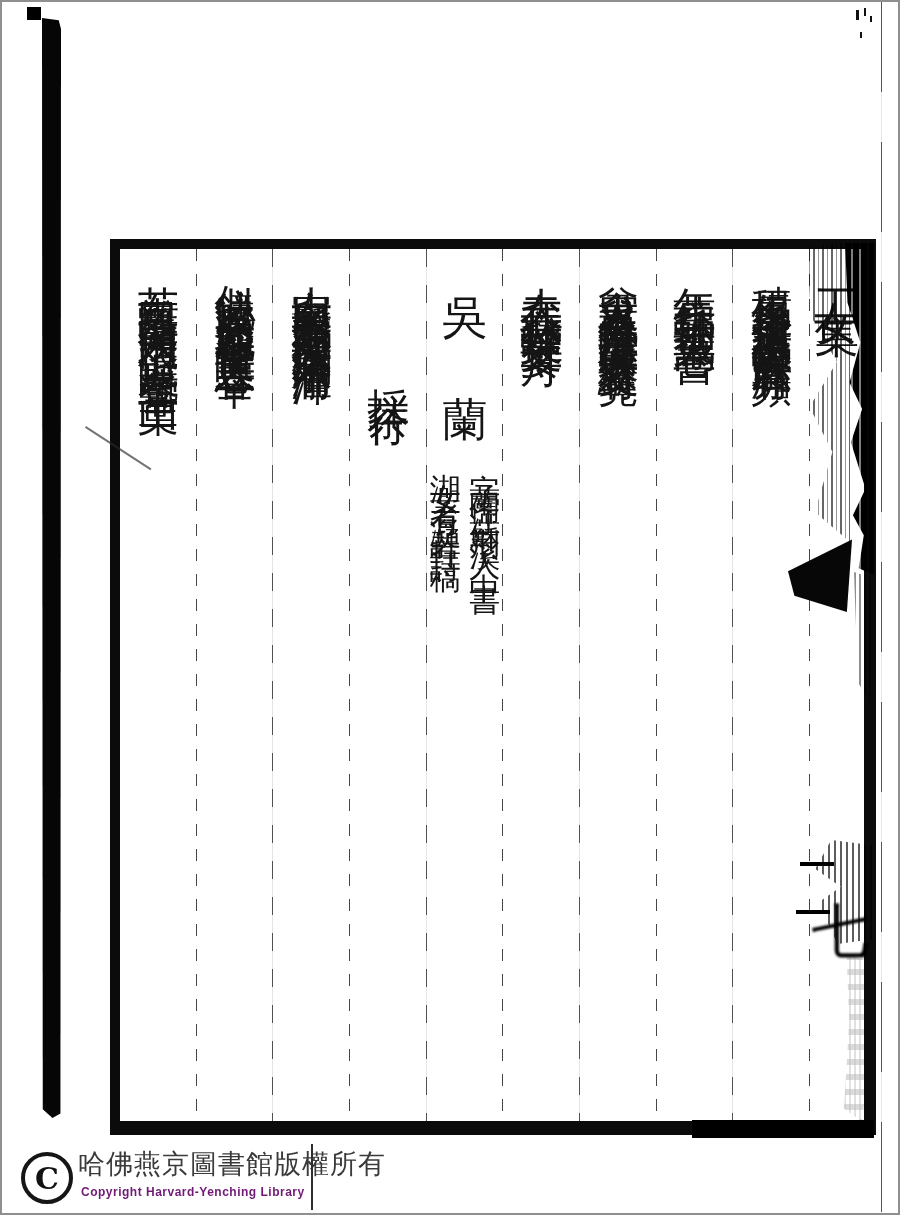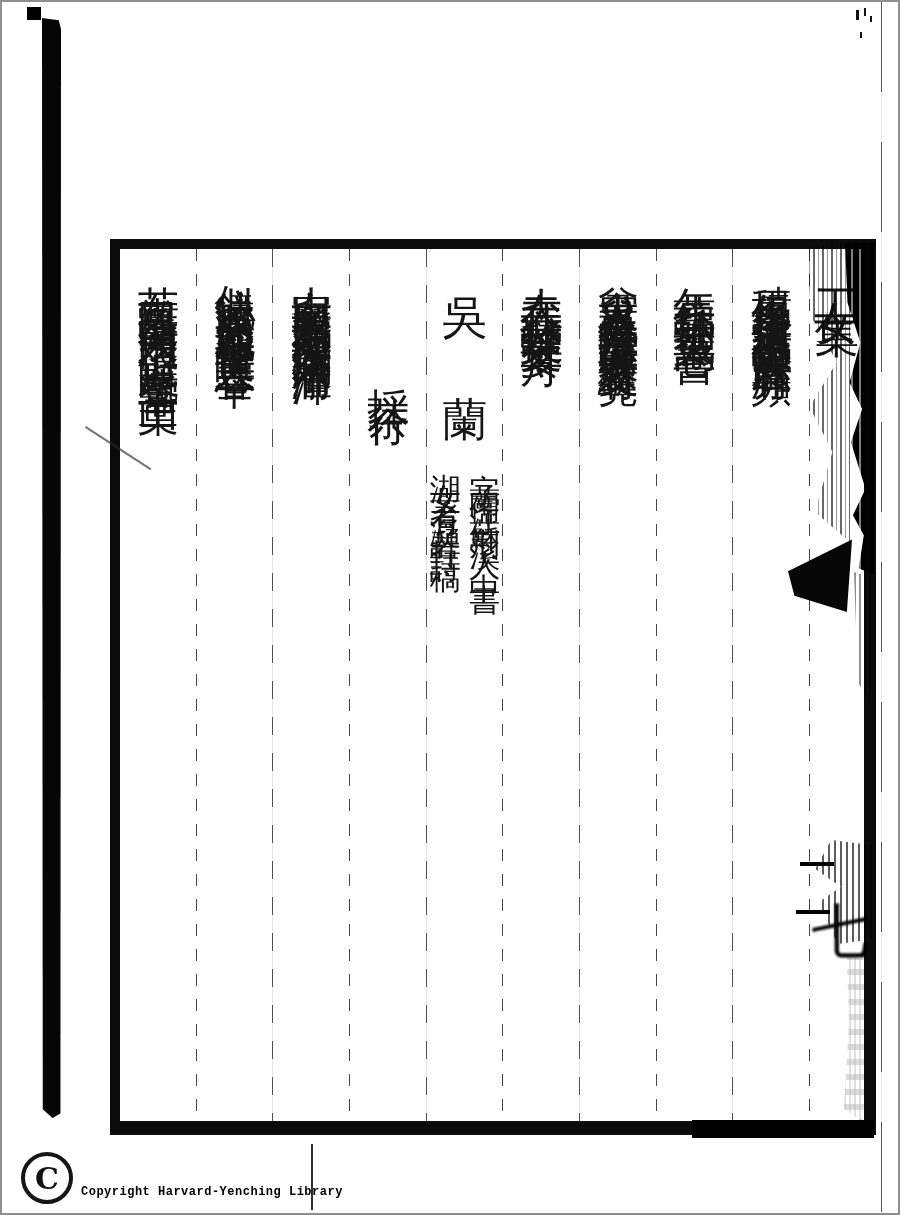--- a/index.html
+++ b/index.html
@@ -76,22 +76,22 @@
   .bottom-right-thick{position:absolute;left:690px;top:1118px;width:182px;height:18px;background:#000;filter:blur(.3px);}
   .scratch{position:absolute;left:84px;top:424px;width:78px;height:2px;background:#2a2a2a;opacity:.65;
     transform:rotate(33deg);transform-origin:left top;}
 
   
   .stamp-circle{position:absolute;left:19px;top:1150px;width:44px;height:44px;border:4px solid #161616;border-radius:50%;
     display:flex;align-items:center;justify-content:center;
     font-family:"DejaVu Serif","Liberation Serif",serif;font-weight:bold;font-size:30px;color:#111;}
   .stamp-cn{position:absolute;left:76px;top:1144px;font-size:27px;letter-spacing:1px;color:#3a3a3a;
     font-family:"DejaVu Serif","Liberation Serif",serif;}
-  .stamp-en{position:absolute;left:79px;top:1183px;font-family:Liberation Mono, monospace;
-    font-weight:bold;font-size:12px;letter-spacing:.5px;color:#000000;}
+  .stamp-en{position:absolute;left:79px;top:1183px;font-family:Liberation Sans, sans-serif;
+    font-weight:bold;font-size:12px;letter-spacing:.5px;color:#701a75;}
   .stamp-divider{position:absolute;left:309px;top:1142px;width:2px;height:66px;background:#2e2e2e;}
 </style>
 </head>
 <body>
 
 <div class="page">
 
   <div class="left-bar"></div>
   <div class="corner-dot"></div>
 
@@ -177,16 +177,17 @@
   <div class="margin-seven">
     <span class="vtext">七</span>
   </div>
 
   <div class="bottom-right-thick"></div>
   <div class="scratch"></div>
 
   <div class="stamp-circle">
       <span>C</span>
     </div>
+  <div class="stamp-cn">哈佛燕京圖書館版權所有</div>
   <div class="stamp-en">Copyright Harvard-Yenching Library</div>
   <div class="stamp-divider"></div>
 
 </div>
 
 </body></html>

